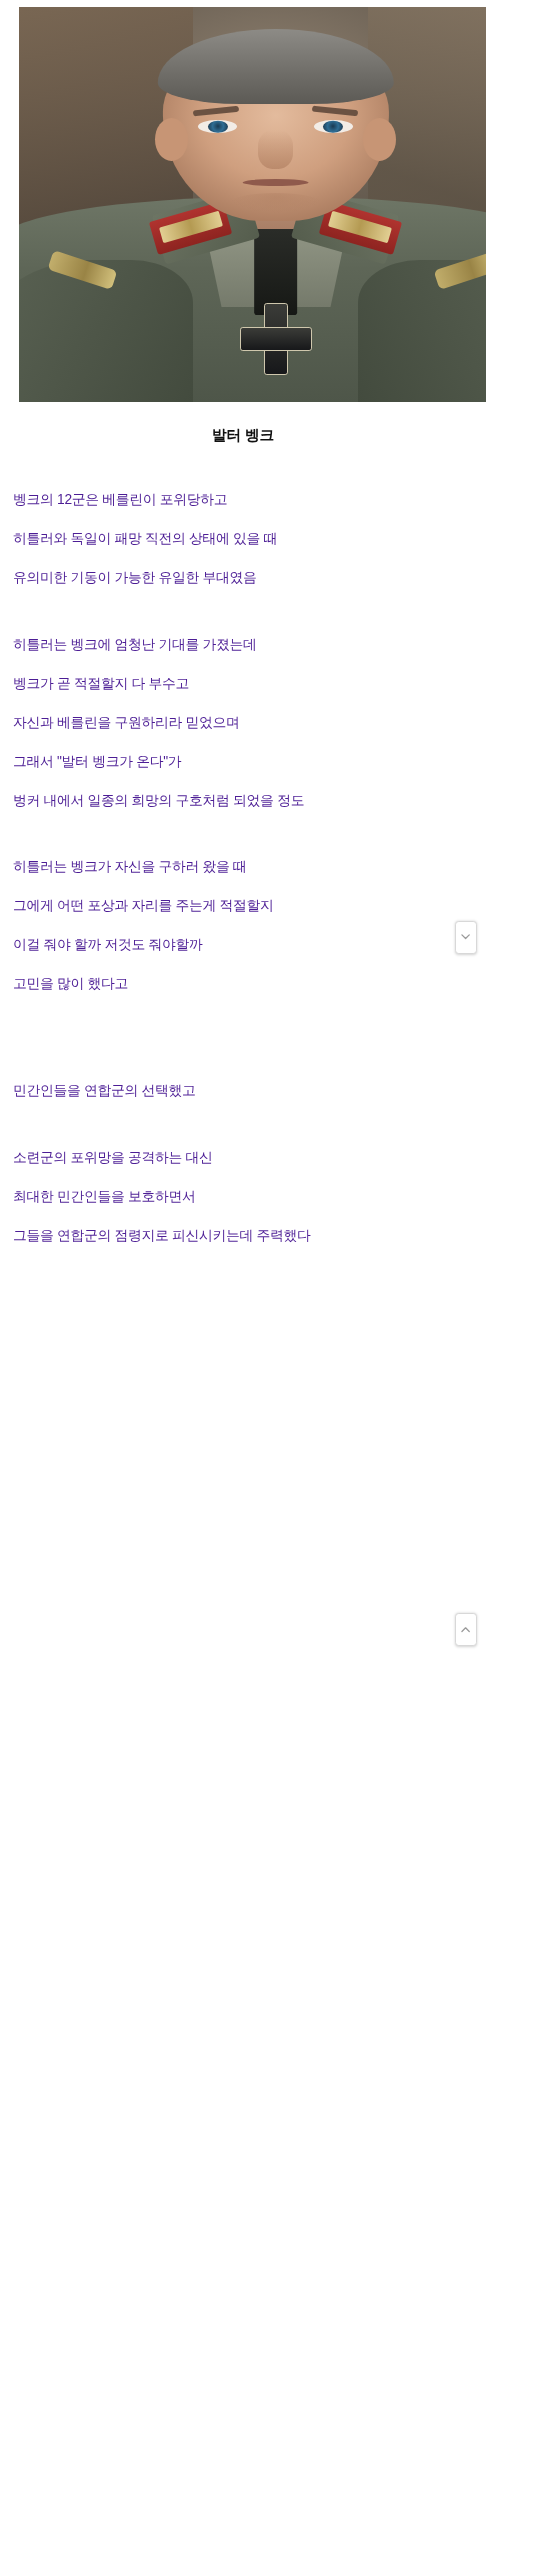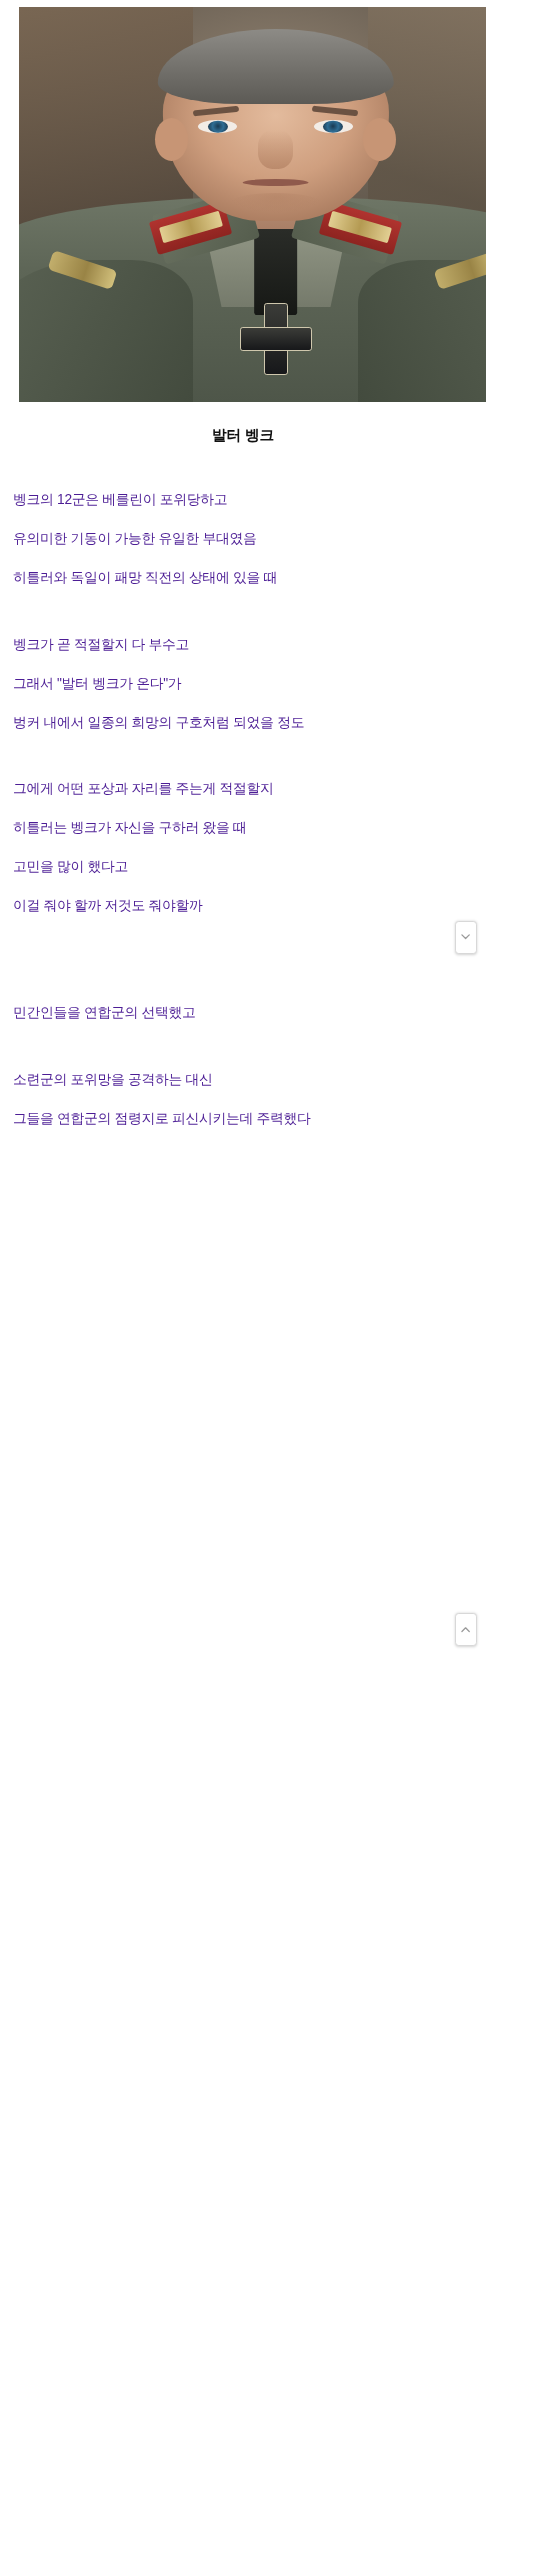--- a/index.html
+++ b/index.html
@@ -327,46 +327,49 @@
       </div>
     </div>
   </div>
 
   <div class="caption">발터 벵크</div>
 
   <div class="body-text">
 
     <div class="para">
       <div class="line">벵크의 12군은 베를린이 포위당하고</div>
+      <div class="line">히틀러와 독일이 패망 직전의 상태에 있을 때</div>
       <div class="line">유의미한 기동이 가능한 유일한 부대였음</div>
-      <div class="line">히틀러와 독일이 패망 직전의 상태에 있을 때</div>
-    </div>
-
-    <div class="para">
+    </div>
+
+    <div class="para">
+      <div class="line">히틀러는 벵크에 엄청난 기대를 가졌는데</div>
       <div class="line">벵크가 곧 적절할지 다 부수고</div>
+      <div class="line">자신과 베를린을 구원하리라 믿었으며</div>
       <div class="line">그래서 "발터 벵크가 온다"가</div>
       <div class="line">벙커 내에서 일종의 희망의 구호처럼 되었을 정도</div>
     </div>
 
     <div class="para">
+      <div class="line">히틀러는 벵크가 자신을 구하러 왔을 때</div>
       <div class="line">그에게 어떤 포상과 자리를 주는게 적절할지</div>
-      <div class="line">히틀러는 벵크가 자신을 구하러 왔을 때</div>
+      <div class="line">이걸 줘야 할까 저것도 줘야할까</div>
       <div class="line">고민을 많이 했다고</div>
-      <div class="line">이걸 줘야 할까 저것도 줘야할까</div>
     </div>
 
     <div class="gap-lg"></div>
 
 
     <div class="para">
       <div class="line">민간인들을 연합군의 선택했고</div>
     </div>
 
     <div class="para">
       <div class="line">소련군의 포위망을 공격하는 대신</div>
+      <div class="line">최대한 민간인들을 보호하면서</div>
       <div class="line">그들을 연합군의 점령지로 피신시키는데 주력했다</div>
     </div>
 
   </div>
 
   <div class="chev chev-down">
     <span>
       <svg width="9.2" height="6.4" viewBox="0 0 10 7">
         <path d="M1 1 L5 5 L9 1" fill="none" stroke="#9a9a9a" stroke-width="1.4" stroke-linecap="round" stroke-linejoin="round"></path>
       </svg>

